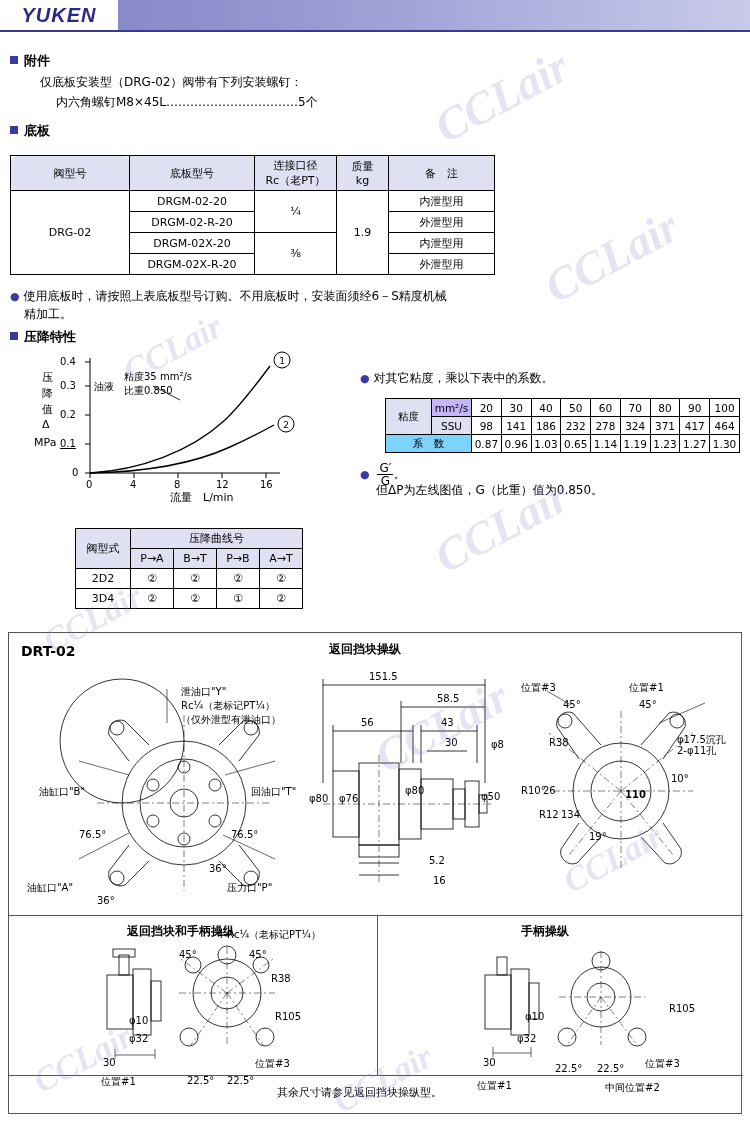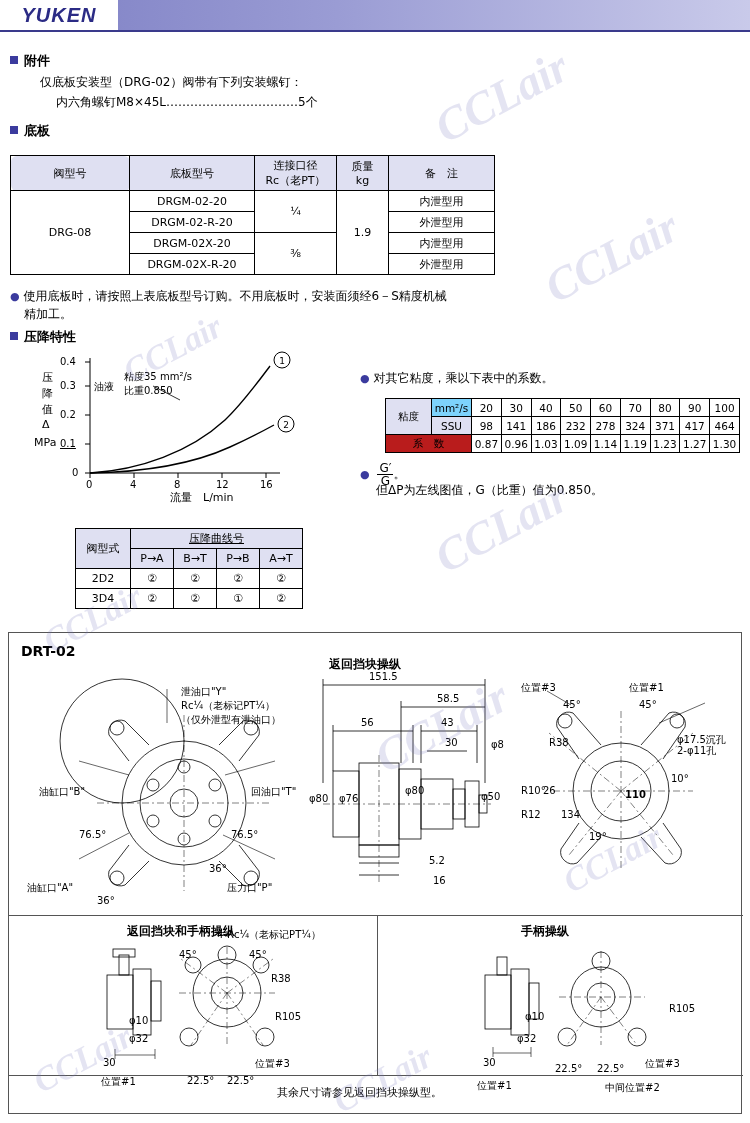--- a/index.html
+++ b/index.html
@@ -112,21 +112,21 @@
       </th>
       <th style="width:52px;">
         <div>质量</div>
         <div>kg</div>
       </th>
       <th>备　注</th>
     </tr>
   </thead>
   <tbody>
     <tr>
-      <td rowspan="4">DRG‑08</td>
+      <td rowspan="4">DRG‑02</td>
       <td>DRGM‑02‑20</td>
       <td rowspan="2">¼</td>
       <td rowspan="4">1.9</td>
       <td>内泄型用</td>
     </tr>
     <tr>
       <td>DRGM‑02‑R‑20</td>
       <td>外泄型用</td>
     </tr>
     <tr>
@@ -203,21 +203,21 @@
   <div class="lbl" style="left:104px; top:22px;">粘度35 mm²/s</div>
   <div class="lbl" style="left:104px; top:36px;">比重0.850</div>
 </div>
 
 <div class="txt dot-head" style="left:360px; top:370px;">对其它粘度，乘以下表中的系数。</div>
 
 <table class="tbl-coef">
   <tbody>
       <tr>
     <td class="lbl-cell" rowspan="2" style="background:#dfe0f2; width:46px;">粘度</td>
-    <td style="background:#7dd3fc; width:40px;">mm²/s</td>
+    <td style="background:#c4b5fd; width:40px;">mm²/s</td>
     <td>20</td>
     <td>30</td>
     <td>40</td>
     <td>50</td>
     <td>60</td>
     <td>70</td>
     <td>80</td>
     <td>90</td>
     <td>100</td>
   </tr>
@@ -227,25 +227,25 @@
     <td>141</td>
     <td>186</td>
     <td>232</td>
     <td>278</td>
     <td>324</td>
     <td>371</td>
     <td>417</td>
     <td>464</td>
   </tr>
   <tr>
-    <td colspan="2" style="background:#b91c1c;">系　数</td>
+    <td colspan="2" style="background:#7dd3fc;">系　数</td>
     <td>0.87</td>
     <td>0.96</td>
     <td>1.03</td>
-    <td>1.09</td>
+    <td>0.65</td>
     <td>1.14</td>
     <td>1.19</td>
     <td>1.23</td>
     <td>1.27</td>
     <td>1.30</td>
   </tr>
 </tbody>
   </table>
 
 <div class="txt dot-head" style="left:360px; top:462px;">
@@ -253,21 +253,21 @@
     <span style="display:block; border-bottom:1px solid #000; padding:0 2px;">G′</span>
     <span style="display:block; padding:0 2px;">G</span>
   </span><span>。</span>
 </div>
 <div class="txt" style="left:376px; top:482px;">但ΔP为左线图值，G（比重）值为0.850。</div>
 
 <table class="tbl-curve">
   <tbody>
       <tr>
     <td rowspan="2" style="background:#dfe0f2; width:55px;">阀型式</td>
-    <td colspan="4" style="background:#dfe0f2;text-decoration:underline;">压降曲线号</td>
+    <td colspan="4" style="background:#dfe0f2;">压降曲线号</td>
   </tr>
   <tr>
     <td style="background:#dfe0f2;">P→A</td>
     <td style="background:#dfe0f2;margin-left:8px;">B→T</td>
     <td style="background:#dfe0f2;">P→B</td>
     <td style="background:#dfe0f2;">A→T</td>
   </tr>
   <tr>
     <td>2D2</td>
     <td>②</td>
@@ -284,21 +284,21 @@
   </tr>
 </tbody>
   </table>
 
 <div class="drawing-box">
   <div class="div-line" style="left:0; top:282px; width:734px; height:1px;"></div>
   <div class="div-line" style="left:368px; top:282px; width:1px; height:160px;"></div>
   <div class="div-line" style="left:0; top:442px; width:734px; height:1px;"></div>
 
   <div class="lbl-b" style="left:12px; top:10px; font-size:14px;">DRT-02</div>
-  <div class="lbl-b" style="left:320px; top:23px; font-size:12px;">返回挡块操纵</div>
+  <div class="lbl-b" style="left:320px; top:8px; font-size:12px;">返回挡块操纵</div>
   <div class="lbl-b" style="left:118px; top:290px; font-size:12px;">返回挡块和手柄操纵</div>
   <div class="lbl-b" style="left:512px; top:290px; font-size:12px;">手柄操纵</div>
   <div class="lbl" style="left:268px; top:452px; font-size:11px;">其余尺寸请参见返回挡块操纵型。</div>
 
   <svg style="position:absolute; left:8px; top:30px;" width="360" height="250" viewBox="0 0 360 250">
     <g stroke="#000" fill="none" stroke-width="0.8">
 
       <path d="M105,140 a62,62 0 1,1 0.1,0"></path>
       <circle cx="167" cy="140" r="62"></circle>
       <circle cx="167" cy="140" r="44"></circle>
@@ -418,21 +418,21 @@
   </svg>
   <div class="lbl" style="left:512px; top:48px;">位置#3</div>
   <div class="lbl" style="left:620px; top:48px;">位置#1</div>
   <div class="lbl" style="left:554px; top:66px;">45°</div>
   <div class="lbl" style="left:630px; top:66px;">45°</div>
   <div class="lbl" style="left:668px; top:86px;margin-top:25px;">2-φ11孔</div>
   <div class="lbl" style="left:668px; top:100px;">φ17.5沉孔</div>
   <div class="lbl" style="left:540px; top:104px;">R38</div>
   <div class="lbl" style="left:512px; top:152px;">R10°</div>
   <div class="lbl" style="left:534px; top:152px;">26</div>
-  <div class="lbl" style="left:512px; top:176px;">R12</div>
+  <div class="lbl" style="left:530px; top:176px;">R12</div>
   <div class="lbl" style="left:552px; top:176px;">134</div>
   <div class="lbl" style="left:616px; top:156px;font-weight:bold;">110</div>
   <div class="lbl" style="left:662px; top:140px;">10°</div>
   <div class="lbl" style="left:580px; top:198px;">19°</div>
 
   <svg style="position:absolute; left:60px; top:308px;" width="300" height="130" viewBox="0 0 300 130">
     <g stroke="#000" fill="none" stroke-width="0.8">
       <rect x="38" y="34" width="26" height="54"></rect>
       <rect x="64" y="28" width="18" height="66"></rect>
       <rect x="50" y="14" width="10" height="20"></rect>

